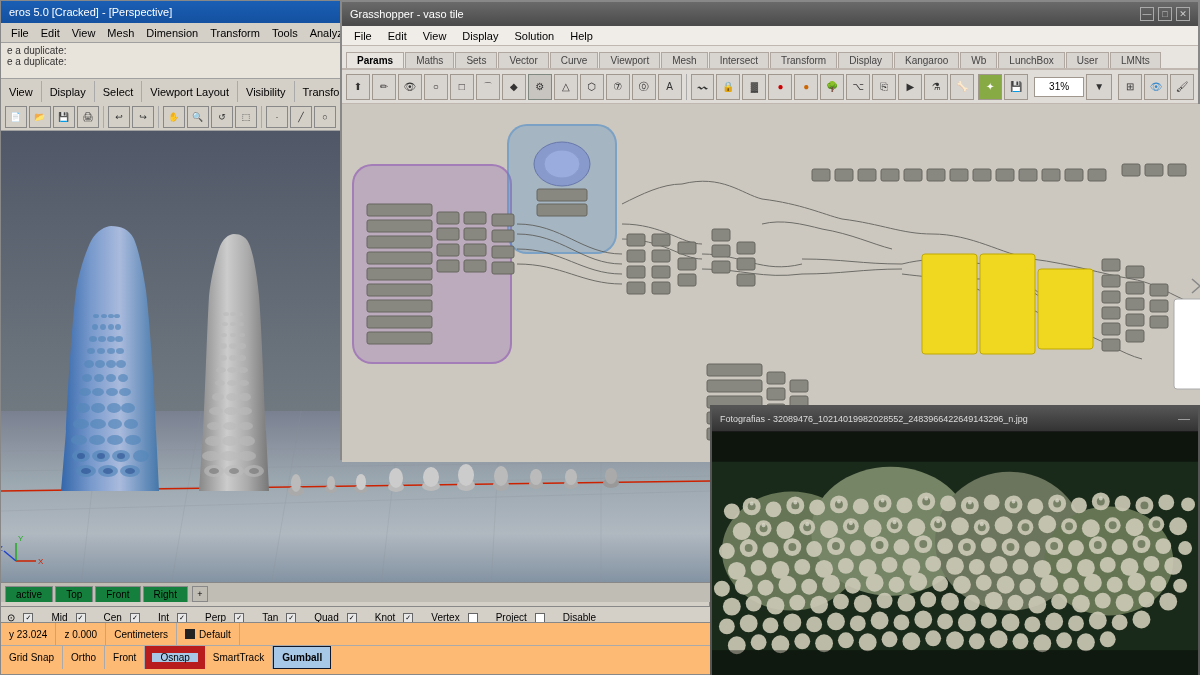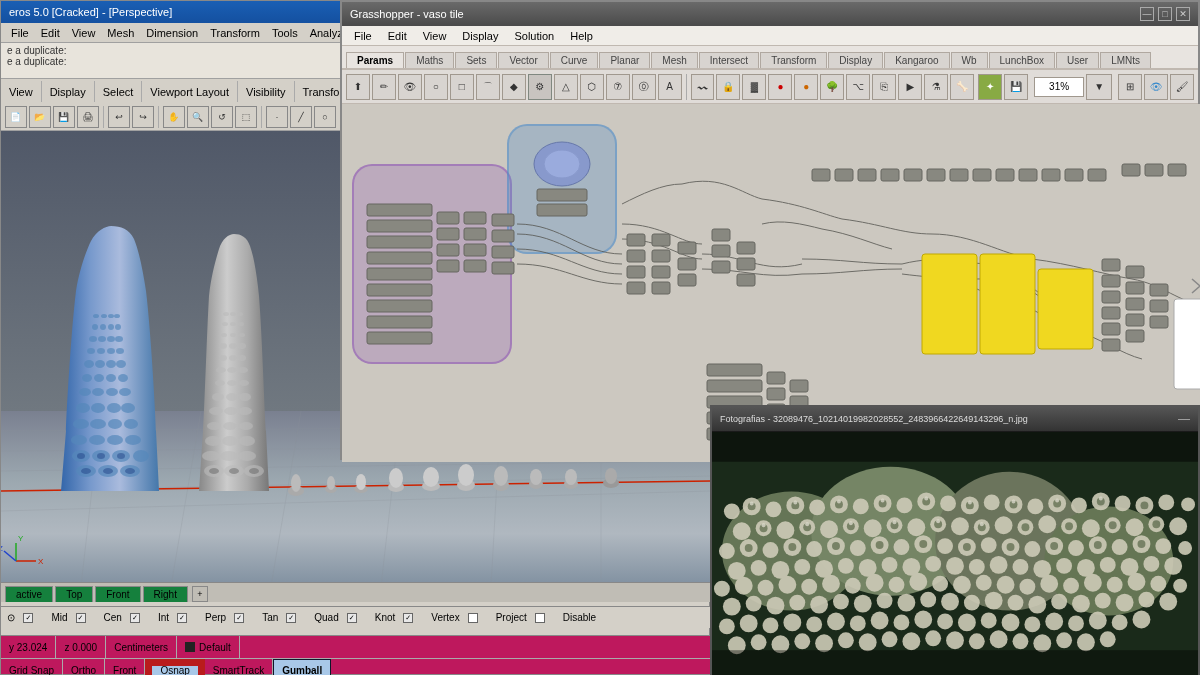--- a/index.html
+++ b/index.html
@@ -160,22 +160,22 @@
       font-size: 8px;
     }
     .snap-checkbox.checked { background: #e8e8e8; }
     .snap-checkbox.checked::after { content: '✓'; font-size: 7px; color: #000; }
 
     #rhino-status-bar {
       position: absolute;
       bottom: 0;
       left: 0;
       width: 710px;
-      height: 39px;
-      background: #be185d;
+      height: 52px;
+      background: #fdba74;
       border-top: 1px solid #888;
     }
 
     .status-row1 {
       display: flex;
       align-items: center;
       height: 23px;
       border-bottom: 1px solid #aaa;
     }
     .status-row2 {
@@ -788,21 +788,21 @@
     <span class="gh-menu-item">Solution</span>
     <span class="gh-menu-item">Help</span>
   </div>
 
   <div id="gh-tabbar">
     <div class="gh-tab active">Params</div>
     <div class="gh-tab">Maths</div>
     <div class="gh-tab">Sets</div>
     <div class="gh-tab">Vector</div>
     <div class="gh-tab">Curve</div>
-    <div class="gh-tab">Planar</div>
+    <div class="gh-tab">Viewport</div>
     <div class="gh-tab">Mesh</div>
     <div class="gh-tab">Intersect</div>
     <div class="gh-tab">Transform</div>
     <div class="gh-tab">Display</div>
     <div class="gh-tab">Kangaroo</div>
     <div class="gh-tab">Wb</div>
     <div class="gh-tab">LunchBox</div>
     <div class="gh-tab">User</div>
     <div class="gh-tab">LMNts</div>
   </div>

